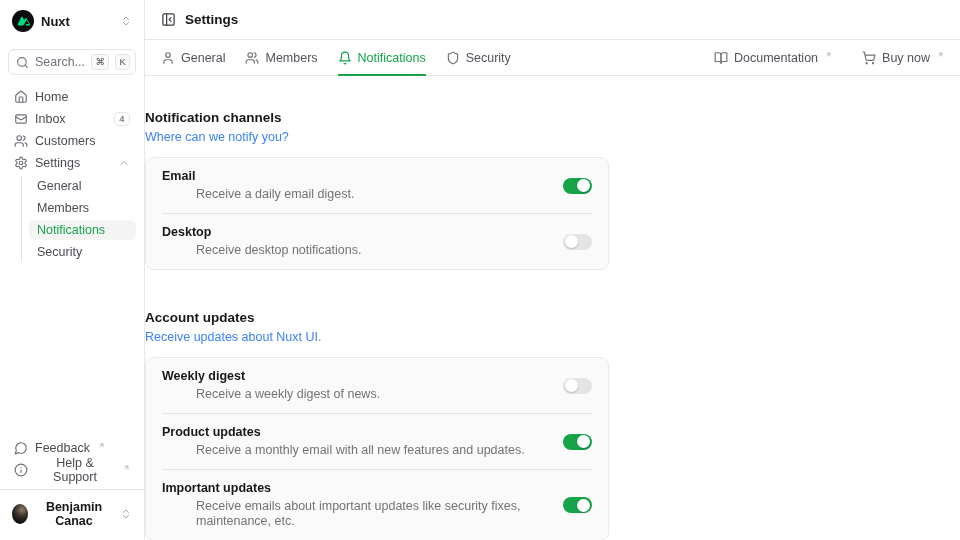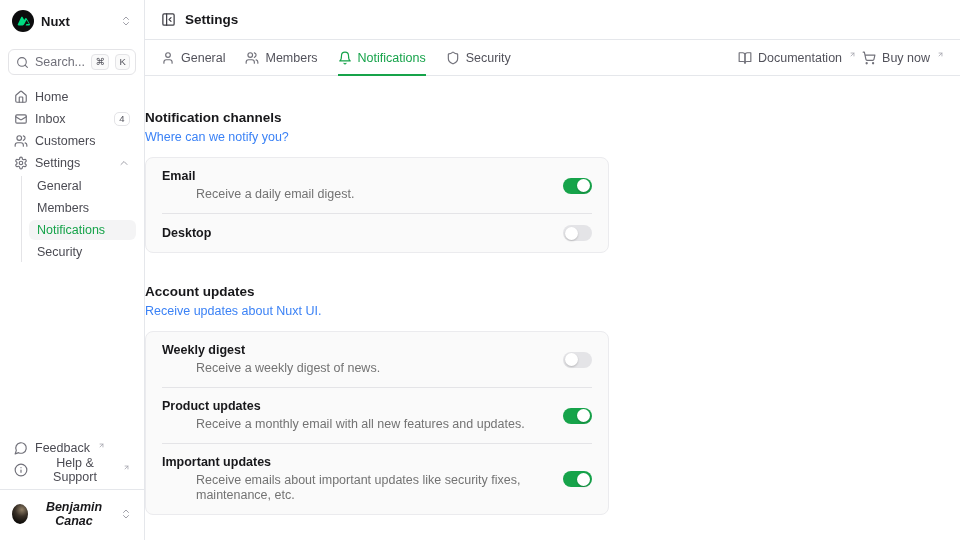--- a/index.html
+++ b/index.html
@@ -42,49 +42,49 @@
 
   .subnav { margin:2px 0 0 13px; border-left:1px solid #e4e4e7; padding-left:7px;
     display:flex; flex-direction:column; gap:2px; }
   .subnav-item { height:20px; display:flex; align-items:center; padding:0 8px;
     border-radius:6px; color:#4b4b53; cursor:pointer; font-size:12.5px; }
   .subnav-item.active { background:#f4f4f5; color:var(--accent); }
 
   .side-bottom { margin-top:auto; display:flex; flex-direction:column;text-align:center; }
   .ext-arrow { color:#a1a1aa; margin:-6px 0 0 1px; }
   .side-sep { height:1px; background:#e5e7eb; margin:8px -8px; }
-  .user-row { display:flex; align-items:center; gap:7px; padding:2px 4px 4px; cursor:pointer;font-style:italic; }
+  .user-row { display:flex; align-items:center; gap:7px; padding:2px 4px 4px; cursor:pointer; }
   .avatar { width:20px; height:20px; border-radius:50%;
     background:radial-gradient(circle at 62% 28%, #907f66 0%, #3a3128 38%, #0d0b08 78%); }
   .user-name { font-weight:600; font-size:12.5px; }
 
   
   .main { flex:1; display:flex; flex-direction:column; min-width:0; }
   .titlebar { height:40px; min-height:40px; border-bottom:1px solid #e5e7eb;
     display:flex; align-items:center; gap:9px; padding:0 16px; }
   .collapse-btn { color:#3f3f46; cursor:pointer; display:flex; }
   .page-title { font-weight:700; font-size:13.5px; }
 
   .tabbar { height:36px; min-height:36px; border-bottom:1px solid #e5e7eb;
     display:flex; align-items:center; padding:0 16px; gap:20px; }
   .tab { height:100%; display:flex; align-items:center; gap:6px; color:#52525b;
     font-size:12.5px; cursor:pointer; position:relative; }
   .tab .ic { color:#71717a; }
   .tab.active { color:var(--accent); }
   .tab.active .ic { color:var(--accent); }
   .tab.active::after { content:""; position:absolute; left:0; right:0; bottom:-1px;
     height:2px; background:var(--accent); }
-  .tab-links { margin-left:auto; display:flex; align-items:flex-start; gap:6px; }
+  .tab-links { margin-left:auto; display:flex; align-items:flex-start; gap:30px; }
   .top-link { display:flex; align-items:center; gap:6px; color:#52525b; font-size:12.5px; cursor:pointer; }
   .top-link .ic { color:#71717a; }
 
   .content { flex:1; overflow:auto; display:flex; justify-content:flex-start; }
   .col { width:464px; padding-top:34px; }
 
-  .section + .section { margin-top:31px; }
+  .section + .section { margin-top:40px; }
   .sec-title { font-size:13.5px; font-weight:700; line-height:15px; }
   .sec-desc { margin-top:5px; color:#3b82f6; font-size:12.5px; line-height:14px; }
 
   .card { margin-top:13px; background:#fafafa; border:1px solid #ebebee; border-radius:8px; }
   .row { display:flex; align-items:center; justify-content:space-between; gap:14px; padding:11px 16px; }
   .row-title { font-weight:600; font-size:12.5px; line-height:15px; }
   .row-desc { color:#737373; font-size:12.5px; line-height:15px; margin-top:3px;padding-left:34px; }
   .sep { height:1px; background:#e4e4e7; margin:0 16px; }
 
   .switch { width:29px; min-width:29px; height:16px; border-radius:999px; background:#e4e4e7;
@@ -333,20 +333,21 @@
               <div class="row-desc">Receive a daily email digest.</div>
             </div>
             <div class="switch on">
                 <span class="knob"></span>
               </div>
           </div>
           <div class="sep"></div>
           <div class="row">
             <div>
               <div class="row-title">Desktop</div>
+              <div class="row-desc">Receive desktop notifications.</div>
             </div>
             <div class="switch">
                 <span class="knob"></span>
               </div>
           </div>
         </div>
       </div>
 
       <div class="section">
         <div class="sec-title">Account updates</div>

